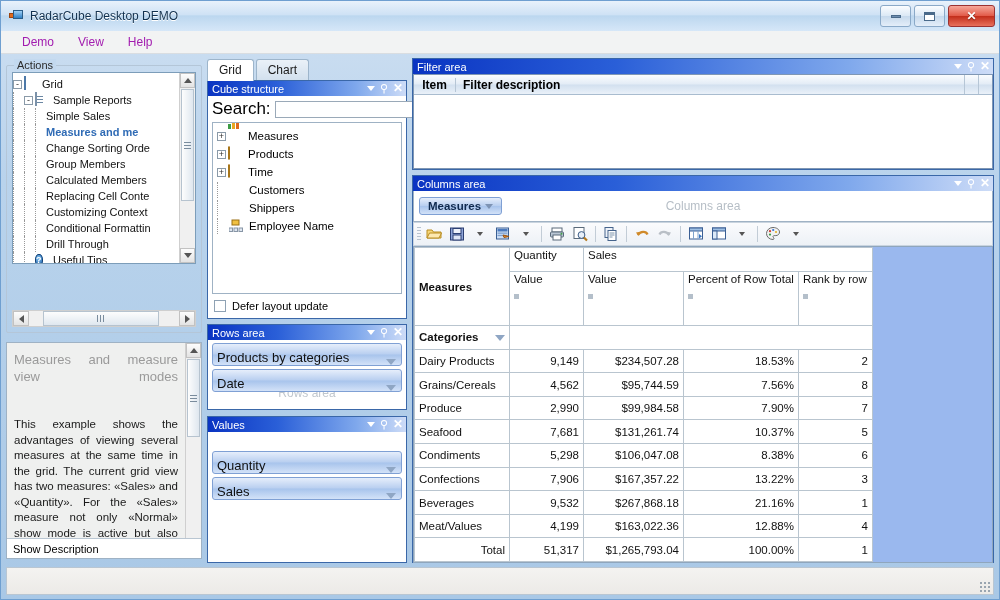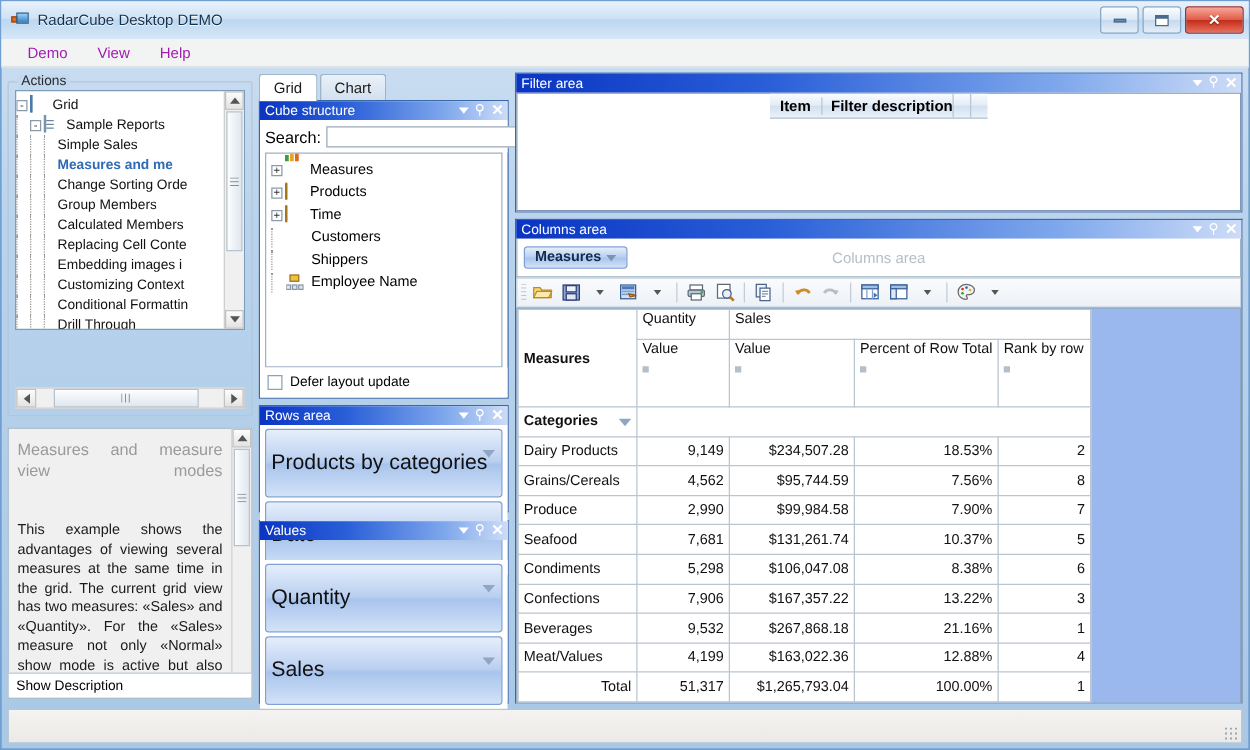--- a/index.html
+++ b/index.html
@@ -103,46 +103,46 @@
   .tab.active{background:#fff;border-color:#9db5cb;position:relative;top:1px;padding-bottom:4px;}
   .panel{border:1px solid #3a67a8;background:#fff;display:flex;flex-direction:column;min-height:0;}
   .ph{height:15px;flex:0 0 15px;display:flex;align-items:center;
       background:linear-gradient(to right,#0a34c2 0%,#2a5fd8 35%,#7fa8ec 75%,#cddcf7 100%);
       color:#fff;font-size:11px;padding-left:4px;position:relative;}
   .ph-btns{position:absolute;right:3px;top:0;height:15px;display:flex;align-items:center;gap:5px;}
   .ph-tri{border-left:4px solid transparent;border-right:4px solid transparent;border-top:5px solid #fff;}
   .ph-pin{color:#fff;font-size:11px;line-height:11px;}
   .ph-x{color:#fff;font-size:12px;font-weight:bold;line-height:11px;}
   .search-row{height:26px;flex:0 0 26px;display:flex;align-items:center;padding:0 4px;gap:4px;background:#fff;}
-  .search-lbl{font-size:13px;}
+  .search-lbl{font-size:17px;}
   .search-in{flex:1 1 auto;height:17px;border:1px solid #9aa9b8;background:#fff;box-sizing:border-box;}
   .btn{border:1px solid #8ba0b5;border-radius:2px;font-size:11px;padding:2px 7px;
        background:linear-gradient(to bottom,#fdfefe,#e4ebf2 50%,#d7e1ea 51%,#eef3f8);}
   .cube-tree{flex:1 1 auto;border:1px solid #9fb2c4;margin:0 4px;background:#fff;padding:4px 0 0 4px;overflow:hidden;}
   .cnode{height:18px;display:flex;align-items:center;font-size:11.5px;}
   .ci{width:16px;height:14px;margin-right:4px;position:relative;flex:0 0 16px;}
   .ci-bars{width:14px;height:12px;position:relative;}
   .ci-bars i{position:absolute;bottom:0;width:3px;display:block;}
   .ci-cube{width:13px;height:13px;background:radial-gradient(circle at 35% 30%,#ffe08a,#e0a21d);
       border:1px solid #a8761a;border-radius:2px;box-sizing:border-box;}
   .ci-grid{width:12px;height:12px;background:
       linear-gradient(to right,#3a5fc0 2px,transparent 2px) 0 0/4px 100%,
       linear-gradient(to bottom,#3a5fc0 2px,transparent 2px) 0 0/100% 4px;}
   .defer{height:24px;flex:0 0 24px;display:flex;align-items:center;padding-left:6px;gap:6px;background:#fff;}
   .chk{width:12px;height:12px;border:1px solid #8fa2b4;background:#fff;box-sizing:border-box;}
   .dropitem{height:21px;margin:3px 4px 0 4px;border:1px solid #7fa0d4;border-radius:3px;
       background:linear-gradient(to bottom,#e6eefb,#b9cff0 48%,#a8c4ec 52%,#d3e2f8);
-      display:flex;align-items:flex-start;padding:16px 4px;font-size:17px;color:#101010;position:relative;}
+      display:flex;align-items:flex-end;padding:0 4px;font-size:13px;color:#101010;position:relative;}
   .dropitem .dd{position:absolute;right:5px;border-left:5px solid transparent;
       border-right:5px solid transparent;border-top:6px solid #8fa6c4;}
   .area-body{flex:1 1 auto;background:#fff;position:relative;padding-bottom:4px;}
   .area-ghost{position:absolute;left:0;right:0;top:46px;text-align:center;color:#c0c7ce;font-size:12px;}
   
   .right{flex:1 1 auto;display:flex;flex-direction:column;margin-left:5px;min-height:0;}
-  .filter-grid{flex:1 1 auto;border:1px solid #7f97b4;background:#fff;display:flex;flex-direction:column;align-items:center;}
+  .filter-grid{flex:1 1 auto;border:1px solid #7f97b4;background:#fff;display:flex;flex-direction:column;}
   .fg-head{height:19px;flex:0 0 19px;display:flex;align-items:center;
       background:linear-gradient(to bottom,#fafcfe,#e3ecf6 48%,#d2e0ef 52%,#eaf1f9);
       border-bottom:1px solid #a9bccf;font-weight:bold;font-size:12px;}
   .fg-head .c1{width:42px;text-align:center;border-right:1px solid #b6c6d6;box-sizing:border-box;}
   .fg-head .c2{flex:1 1 auto;padding-left:7px;}
   .fg-head .cend{width:14px;border-left:1px solid #b6c6d6;height:19px;box-sizing:border-box;}
   
   .toolbar{height:24px;flex:0 0 24px;display:flex;align-items:center;gap:3px;padding:0 3px;
       background:linear-gradient(to bottom,#fafbfd,#edf1f6);border:1px solid #c9d4df;box-sizing:border-box;}
   .tb-grip{width:4px;height:14px;background:linear-gradient(to bottom,#b7c3cf 1px,transparent 1px) 0 0/100% 3px;}
@@ -258,26 +258,20 @@
               <div class="tnode">
                 <span class="dots"></span>
                 <span class="dots"></span>
                 <span class="dots"></span>
                 <span class="tlabel">Replacing Cell Conte</span>
               </div>
               <div class="tnode">
                 <span class="dots"></span>
                 <span class="dots"></span>
                 <span class="dots"></span>
-                <span class="tlabel">Embedding images i</span>
-              </div>
-              <div class="tnode">
-                <span class="dots"></span>
-                <span class="dots"></span>
-                <span class="dots"></span>
                 <span class="tlabel">Customizing Context</span>
               </div>
               <div class="tnode">
                 <span class="dots"></span>
                 <span class="dots"></span>
                 <span class="dots"></span>
                 <span class="tlabel">Conditional Formattin</span>
               </div>
               <div class="tnode">
                 <span class="dots"></span>

